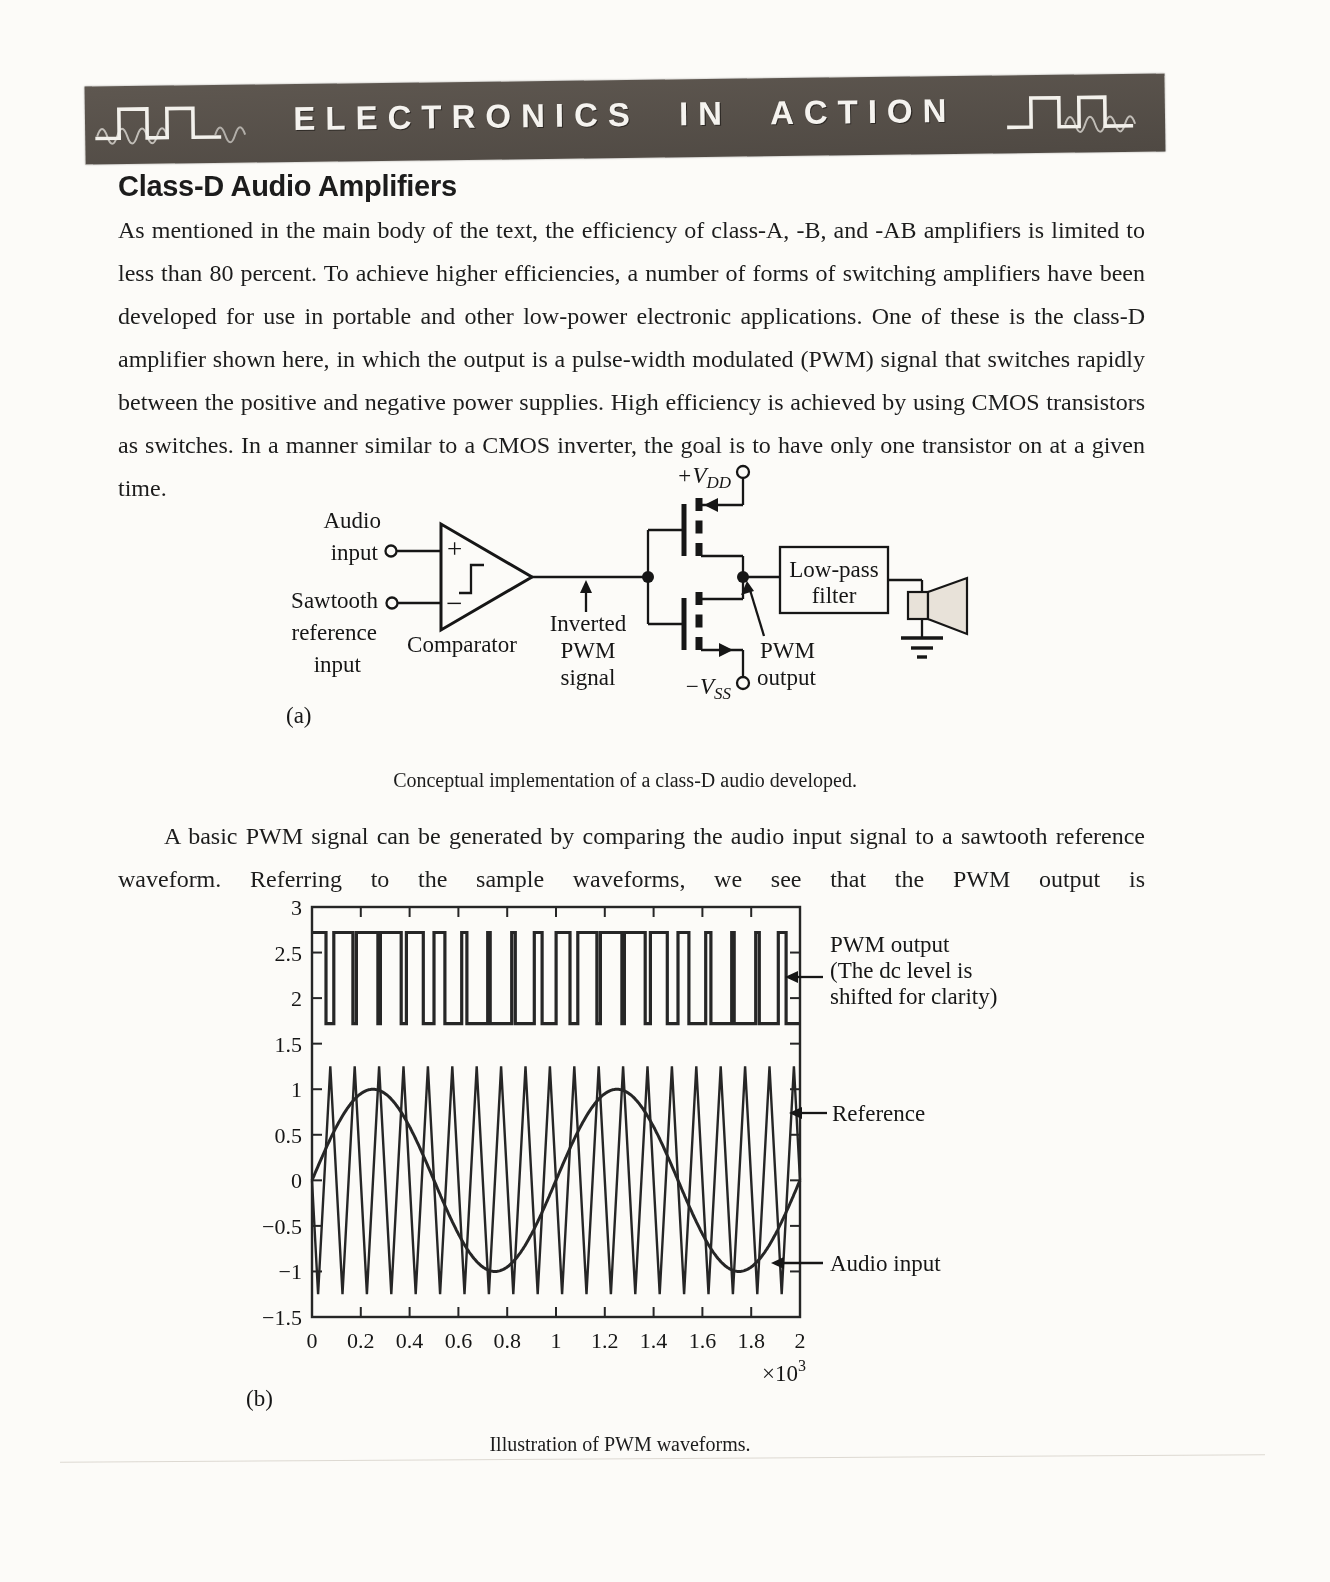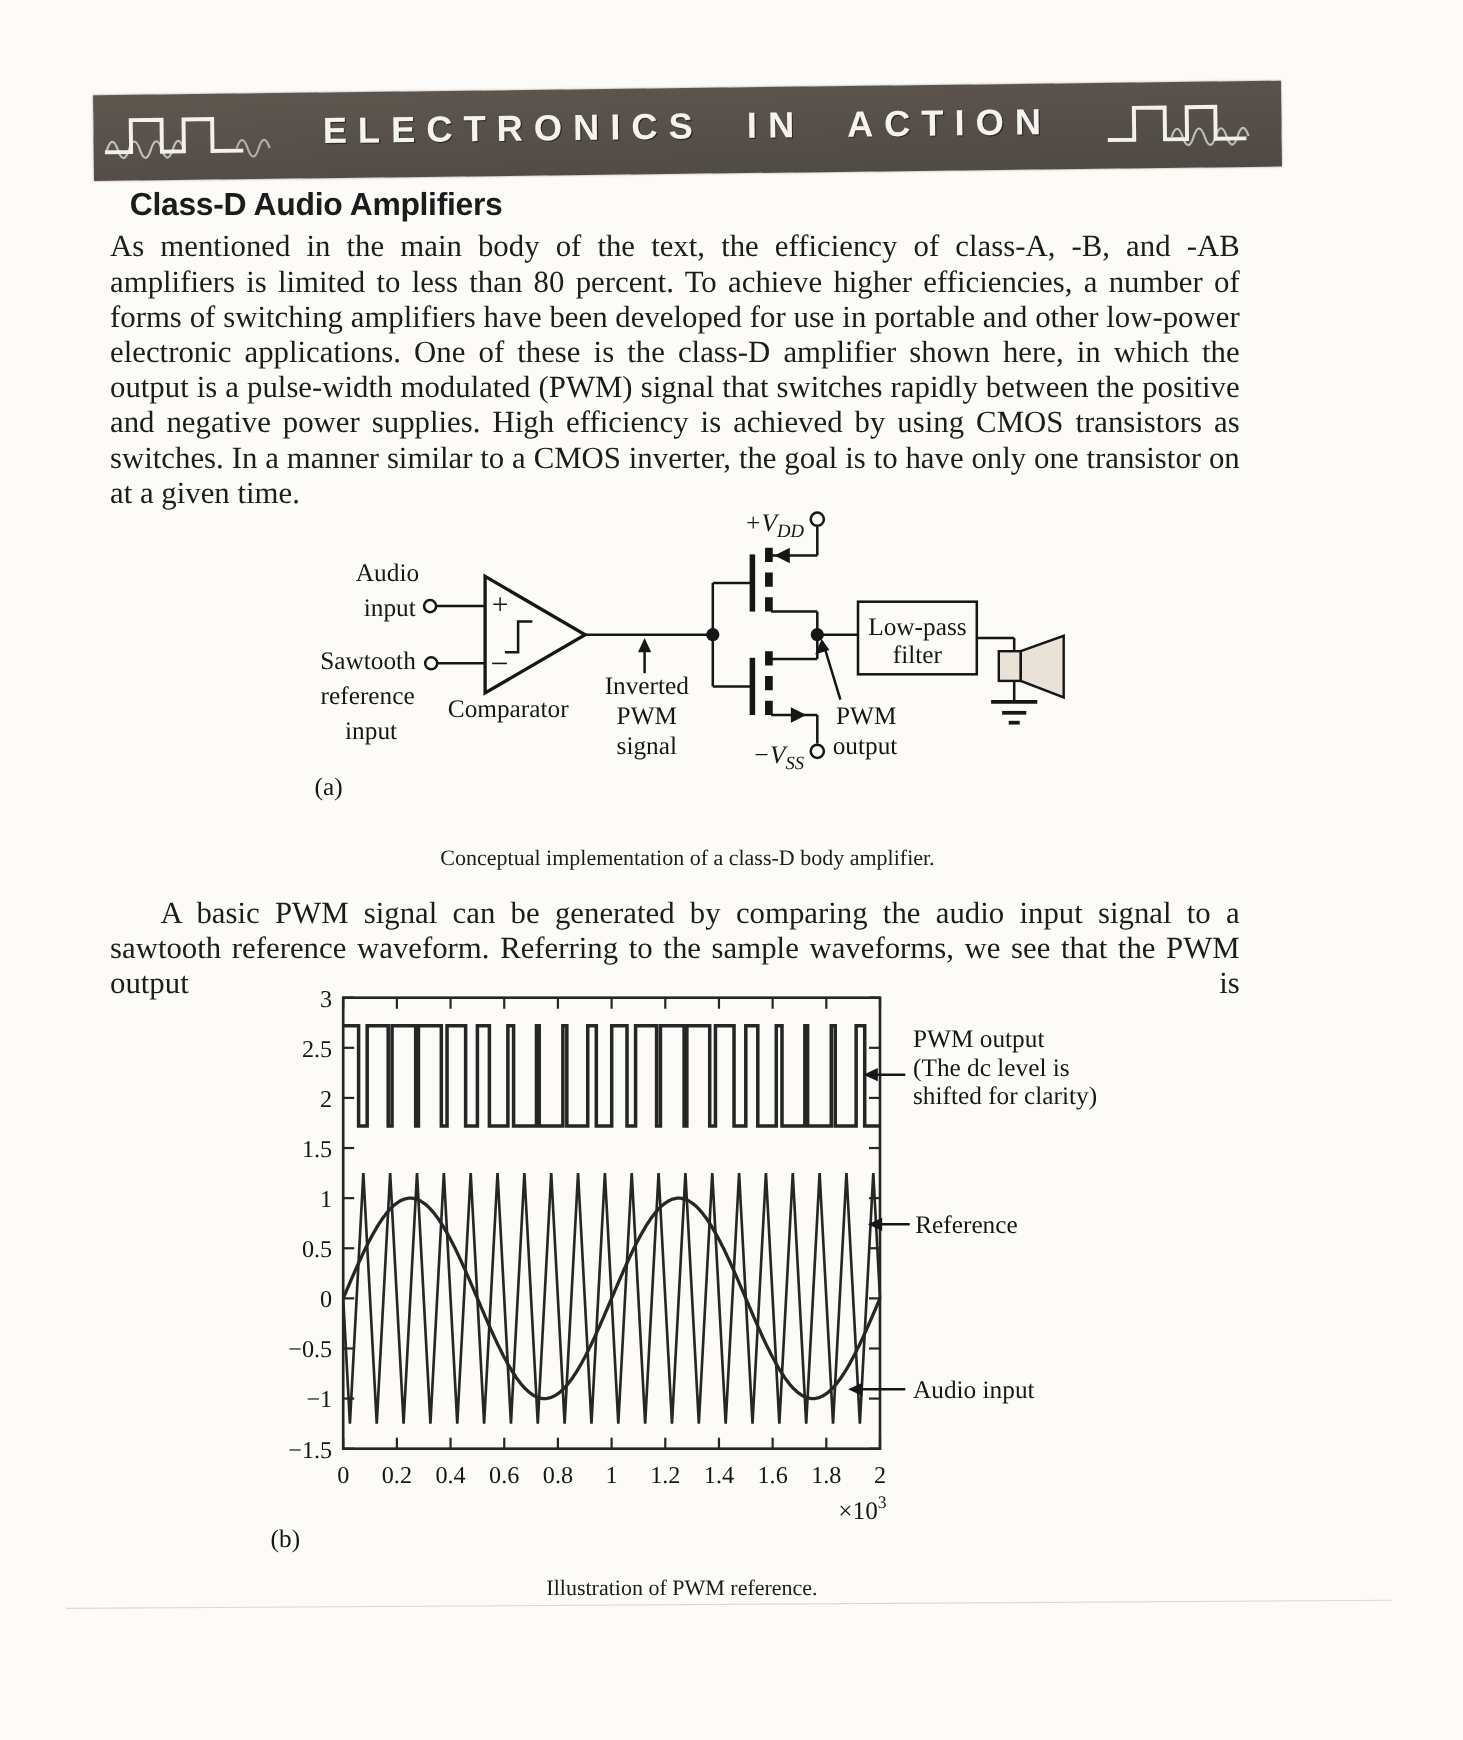--- a/index.html
+++ b/index.html
@@ -9,21 +9,21 @@
   
   .banner{left:85px;top:80px;width:1080px;height:78px;background:linear-gradient(178deg,#5e5750,#4f4943);
           transform:rotate(-0.7deg);box-shadow:0 0 2px rgba(0,0,0,.4);}
   .banner-title{position:absolute;left:0;right:0;top:16px;text-align:center;
     font-family:"Liberation Sans",sans-serif;font-weight:bold;font-size:33px;letter-spacing:10px;
     word-spacing:20px;color:#f5f3ef;text-shadow:1px 1px 0 #2e2a26;}
   .deco{position:absolute;top:8px;}
   
   .heading{left:118px;top:170px;font-family:"Liberation Sans",sans-serif;
            font-weight:bold;font-size:29px;letter-spacing:-0.3px;}
-  .para{left:100px;width:1027px;font-size:28px;line-height:32px;text-align:justify;}
+  .para{left:118px;width:1027px;font-size:24px;line-height:43px;text-align:justify;}
   #para1{top:209px;}
   #para2{top:815px;text-indent:46px;text-align-last:justify;}
   .caption{font-size:20px;text-align:center;}
   #caption-a{left:200px;top:769px;width:850px;}
   #caption-b{left:230px;top:1433px;width:780px;}
   
   svg text{font-family:"Liberation Serif",serif;fill:#161616;}
   .lbl{font-size:23px;}
   .wire{stroke:#161616;stroke-width:2.3;fill:none;}
   .thick{stroke-width:3;}
@@ -123,21 +123,21 @@
   <text class="lbl" x="378" y="608" text-anchor="end">Sawtooth</text>
   <text class="lbl" x="377" y="640" text-anchor="end">reference</text>
   <text class="lbl" x="361" y="672" text-anchor="end">input</text>
   <text class="lbl" x="462" y="652" text-anchor="middle">Comparator</text>
   <text class="lbl" x="588" y="631" text-anchor="middle">Inverted</text>
   <text class="lbl" x="588" y="658" text-anchor="middle">PWM</text>
   <text class="lbl" x="588" y="685" text-anchor="middle">signal</text>
   <text class="lbl" x="286" y="723">(a)</text>
 </svg>
 
-<div class="abs caption" id="caption-a">Conceptual implementation of a class-D body amplifier.</div>
+<div class="abs caption" id="caption-a">Conceptual implementation of a class-D audio developed.</div>
 
 <div class="abs para" id="para2">A basic PWM signal can be generated by comparing the audio input signal to a sawtooth reference waveform. Referring to the sample waveforms, we see that the PWM output is</div>
 
 <svg class="abs" style="left:230px;top:888px" width="790" height="580" viewBox="230 888 790 580">
   <g id="plot-dynamic">
       <rect x="312" y="907" width="488" height="410" fill="none" stroke="#262626" stroke-width="2.4"></rect>
       <line x1="312" y1="1317" x2="312" y2="1307" stroke="#262626" stroke-width="2"></line>
       <line x1="312" y1="907" x2="312" y2="917" stroke="#262626" stroke-width="2"></line>
       <text x="312" y="1348" text-anchor="middle" font-size="22">0</text>
       <line x1="360.8" y1="1317" x2="360.8" y2="1307" stroke="#262626" stroke-width="2"></line>
@@ -214,14 +214,14 @@
   <polygon points="789,1113 802,1107 802,1119" fill="#161616"></polygon>
   <text class="lbl" x="832" y="1121">Reference</text>
   <line x1="823" y1="1263" x2="778" y2="1263" class="wire" stroke-width="2.1"></line>
   <polygon points="771,1263 784,1257 784,1269" fill="#161616"></polygon>
   <text class="lbl" x="830" y="1271">Audio input</text>
 
   <text x="806" y="1381" text-anchor="end"><tspan font-size="23">×10</tspan><tspan font-size="16" dy="-10">3</tspan></text>
   <text class="lbl" x="246" y="1406">(b)</text>
 </svg>
 
-<div class="abs caption" id="caption-b">Illustration of PWM reference.</div>
+<div class="abs caption" id="caption-b">Illustration of PWM waveforms.</div>
 <div class="abs scan-edge"></div>
 
 </body></html>

